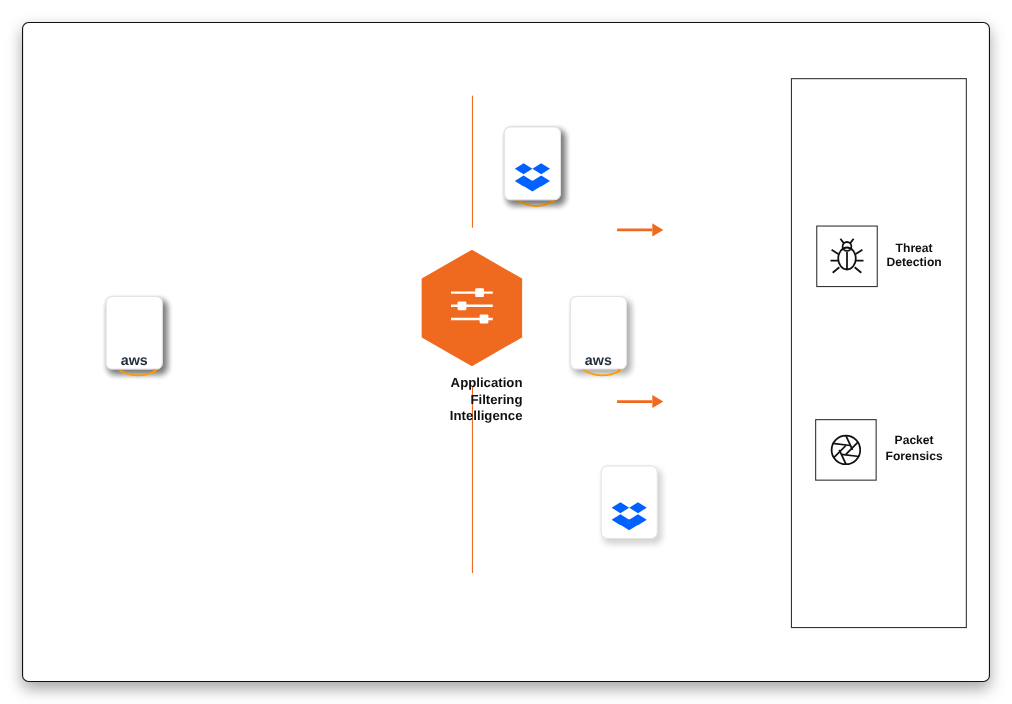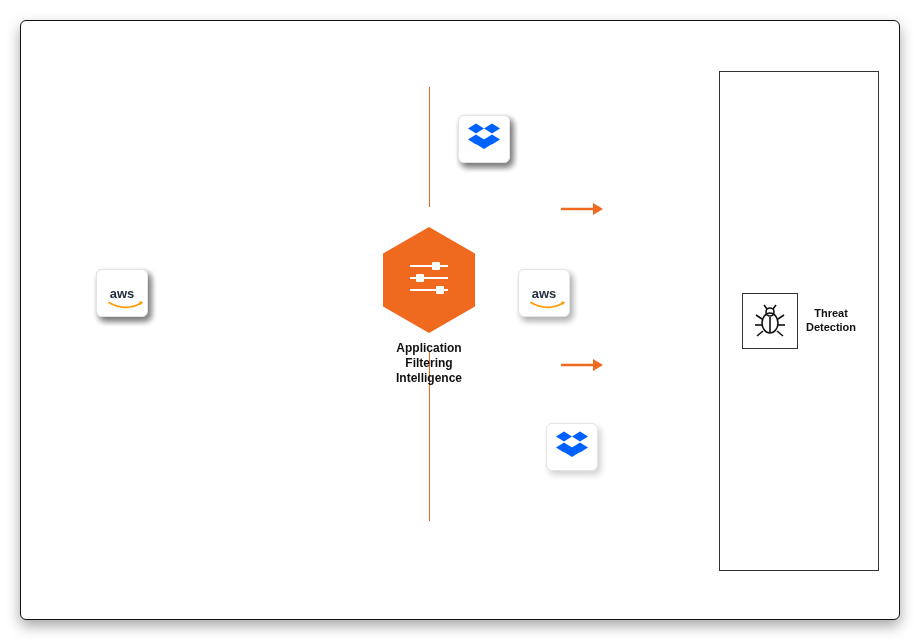--- a/index.html
+++ b/index.html
@@ -21,26 +21,26 @@
     width: 0;
     border-left: 1.5px solid #ef6a1f;
     height: 120px;
   }
   .divider-line.bottom {
     top: 330px;
     height: 170px;
   }
   
   .tile {
-    width: 52px; height: 48px;
+    width: 52px; height: 67px;
     border: 1px solid #e4e4e4;
     border-radius: 6px;
     background: #fff;
     box-shadow: 3px 4px 6px rgba(0,0,0,0.18);
-    display: flex; align-items: center; justify-content: center;
+    display: flex; align-items: flex-end; justify-content: center;
     position: absolute;
   }
   .tile-row { position: absolute; display: flex; gap: 8px; }
   
   .row-input   { left: 75px;  top: 248px; }
   .row-top     { left: 437px; top: 94px;  }
   .row-mid     { left: 497px; top: 248px; }
   .row-bottom  { left: 525px; top: 402px; }
   
   .hex-wrap {
@@ -56,20 +56,21 @@
     display: flex; align-items: center; justify-content: center;
     margin: 0 auto;
   }
   .hex-label {
     margin-top: 8px;
     font-size: 12px;
     font-weight: 600;
     line-height: 1.25;
     color: #111;
     white-space: pre-line;
+    text-align: right;
   }
   
   .arrow {
     position: absolute;
     width: 44px; height: 20px;
   }
   .arrow.a1 { left: 538px; top: 178px; }
   .arrow.a2 { left: 538px; top: 334px; }
   
   .tools {
@@ -254,15 +255,32 @@
             <line x1="26" y1="22" x2="33" y2="22"></line>
           <line x1="11" y1="28" x2="5" y2="33"></line>
             <line x1="25" y1="28" x2="31" y2="33"></line>
           <line x1="15" y1="6" x2="12" y2="2"></line>
             <line x1="21" y1="6" x2="24" y2="2"></line>
         </svg>
       </div>
       <div class="tool-label">Threat
 Detection</div>
     </div>
+    <div class="tool">
+      <div class="tool-icon">
+        <svg width="36" height="36" viewBox="0 0 36 36" fill="none" stroke="#111" stroke-width="1.6">
+          <circle cx="18" cy="18" r="13"></circle>
+          <g>
+            <line x1="18" y1="5" x2="24" y2="18"></line>
+            <line x1="29" y1="11" x2="18" y2="22"></line>
+            <line x1="30" y1="24" x2="14" y2="22"></line>
+            <line x1="18" y1="31" x2="12" y2="18"></line>
+            <line x1="7" y1="25" x2="18" y2="14"></line>
+            <line x1="6" y1="12" x2="22" y2="14"></line>
+          </g>
+        </svg>
+      </div>
+      <div class="tool-label">Packet
+Forensics</div>
+    </div>
   </div>
 
 </div>
 
 </body></html>

